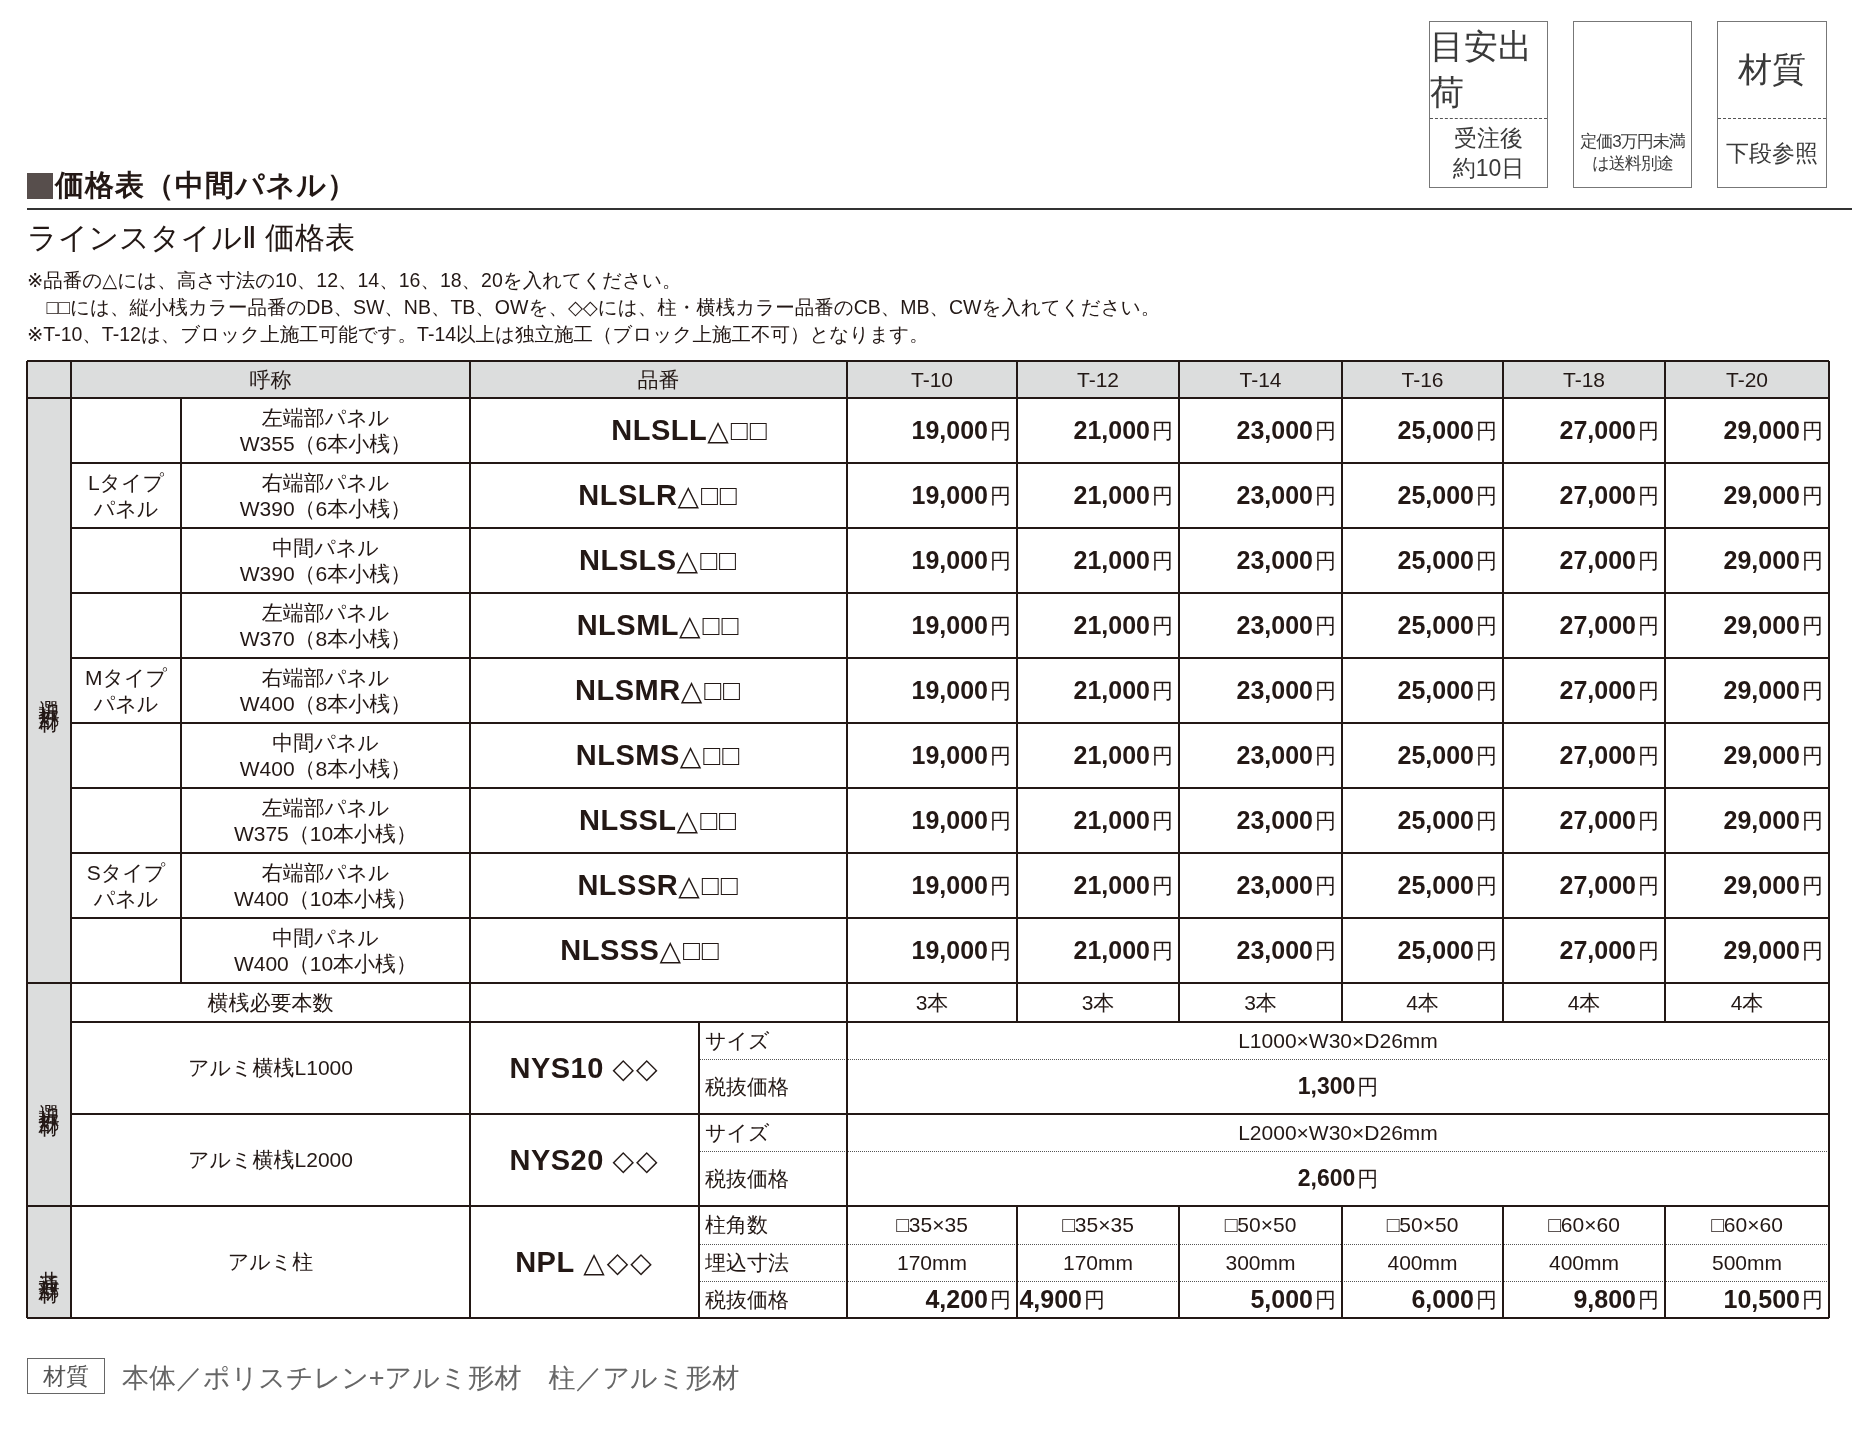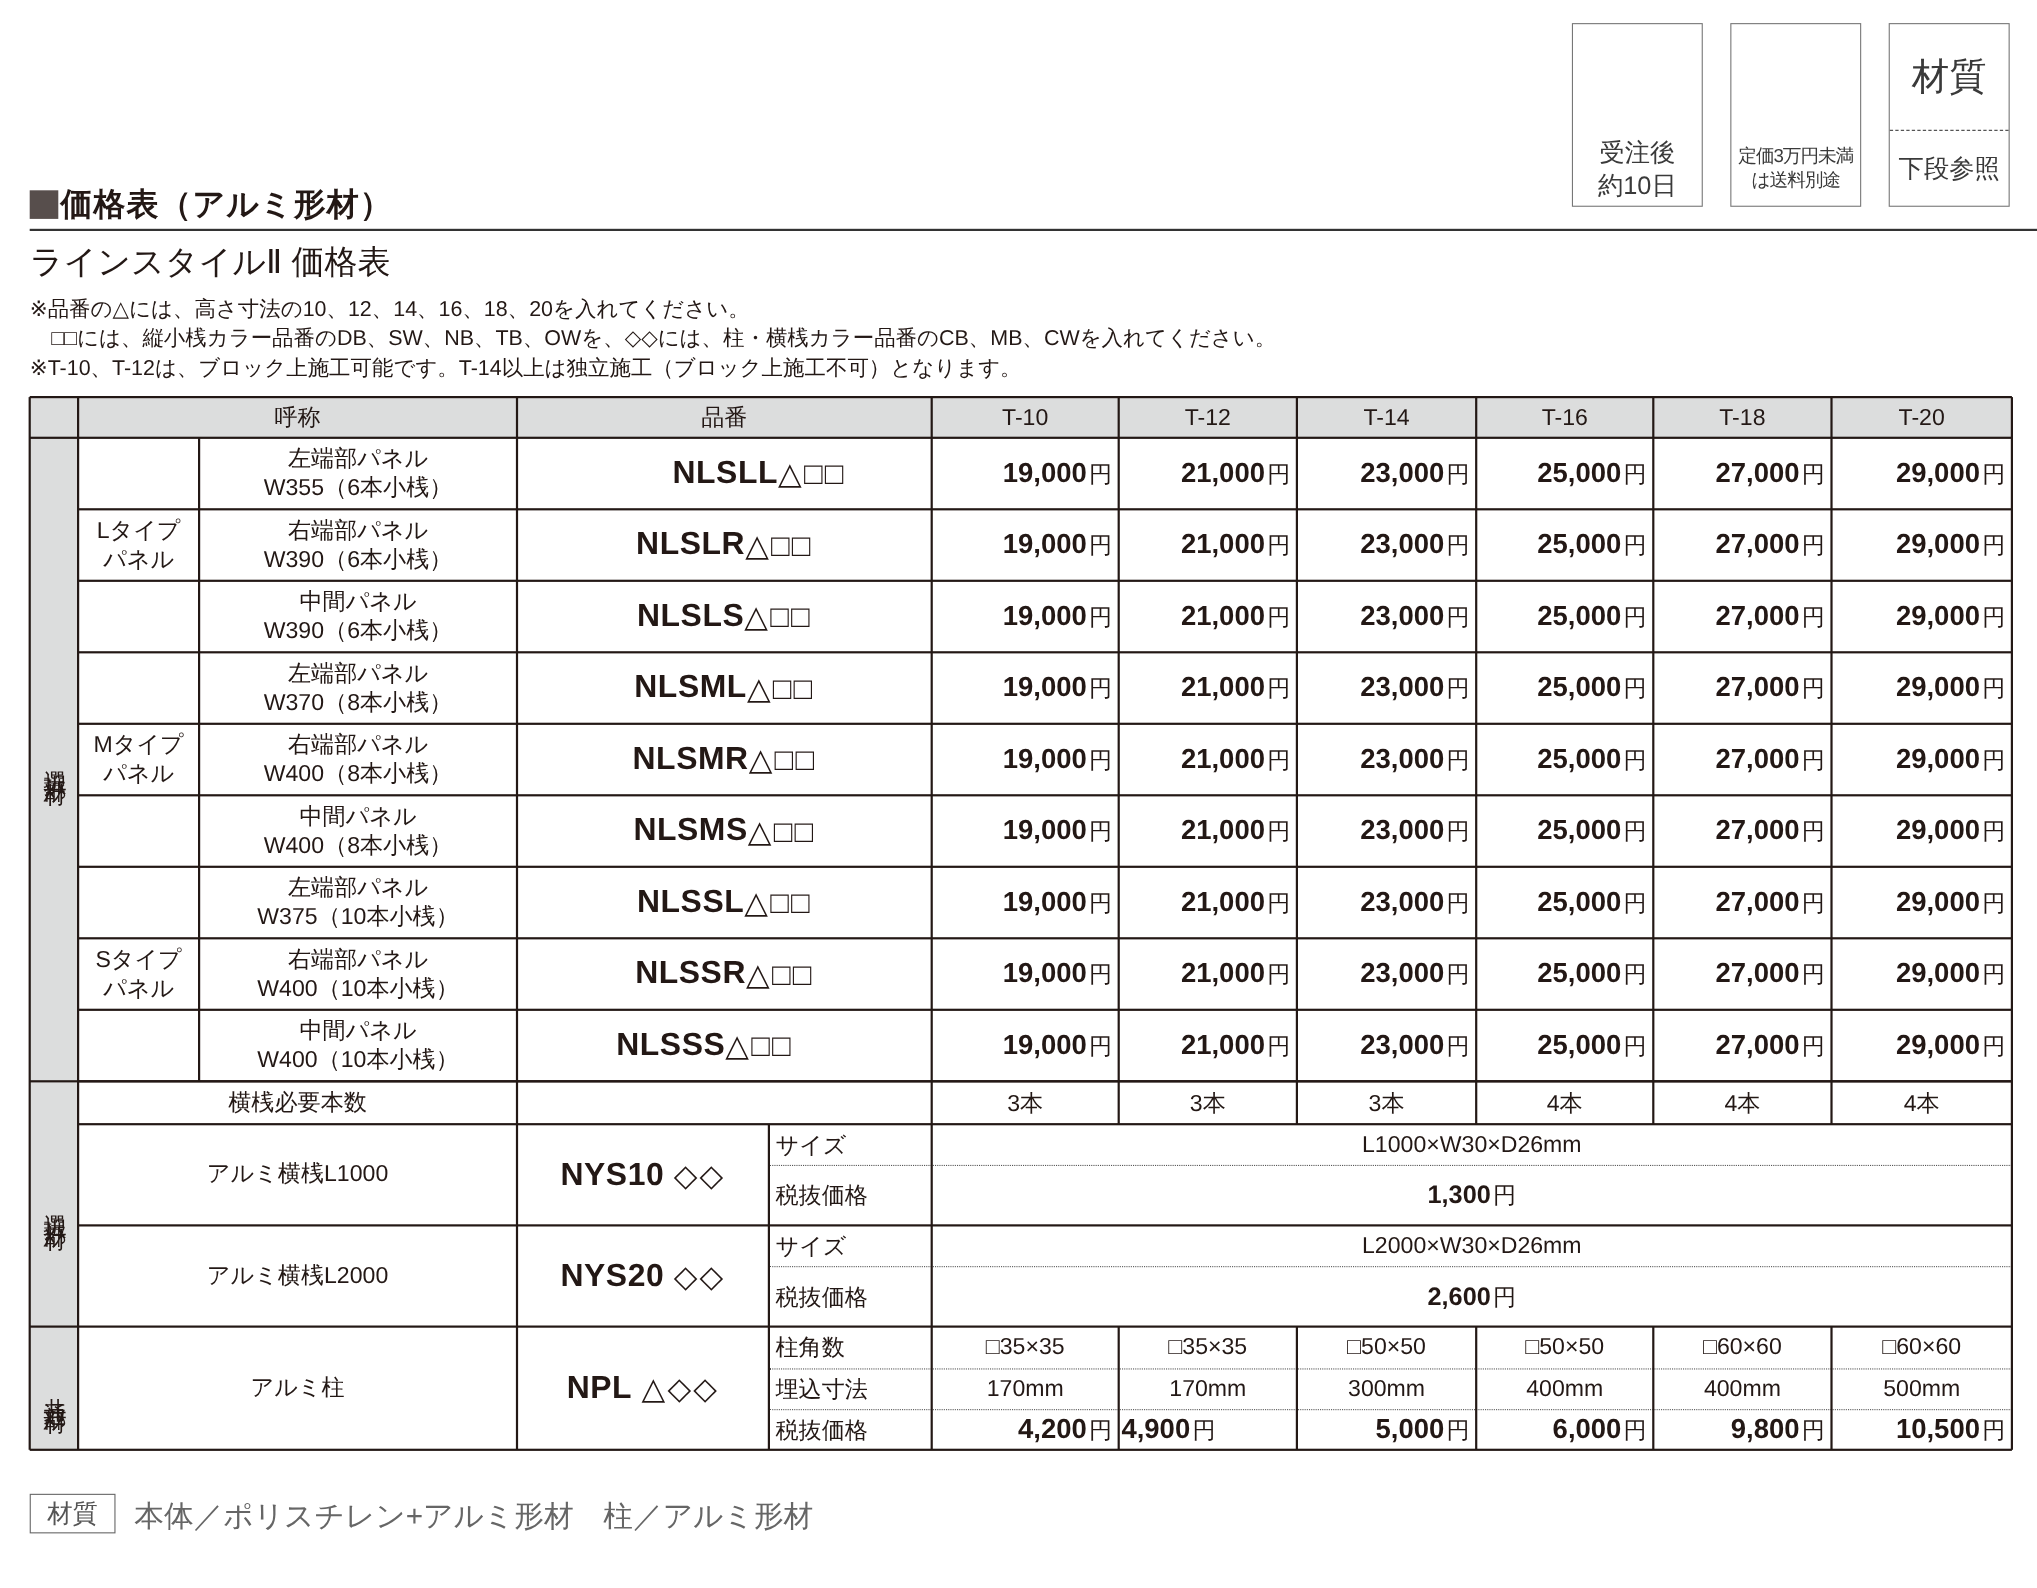--- a/index.html
+++ b/index.html
@@ -30,35 +30,36 @@
   .sub{justify-content:flex-start;padding-left:6px;font-size:21px;}
   .mid{font-size:21px;}
   .midbold{font-size:23px;font-weight:bold;align-items:center;}
   .matlabel{position:absolute;left:27px;top:1358px;width:78px;height:36px;border:1.5px solid #666;box-sizing:border-box;display:flex;align-items:center;justify-content:center;font-size:23px;color:#555;}
   .mattext{position:absolute;left:122px;top:1360px;font-size:27px;color:#666;}
 </style>
 </head>
 <body>
 
 <div class="infobox" style="left:1429px;width:119px;">
+  <div class="top">目安出荷</div>
   <div class="bot">受注後
 約10日</div>
 </div>
 <div class="infobox" style="left:1573px;width:119px;">
   <div class="bot small">定価3万円未満
 は送料別途</div>
 </div>
 <div class="infobox" style="left:1717px;width:110px;">
   <div class="top">材質</div>
   <div class="bot">下段参照</div>
 </div>
 
 <div class="h1">
   <span class="sq"></span>
-  <span>価格表（アルミ形材）</span>
+  <span>価格表（中間パネル）</span>
 </div>
 <div class="hr"></div>
 <div class="h2">ラインスタイルⅡ 価格表</div>
 
 <div class="note" style="top:267px;">※品番の△には、高さ寸法の10、12、14、16、18、20を入れてください。</div>
 <div class="note" style="top:294px;">　□□には、縦小桟カラー品番のDB、SW、NB、TB、OWを、◇◇には、柱・横桟カラー品番のCB、MB、CWを入れてください。</div>
 <div class="note" style="top:321px;">※T-10、T-12は、ブロック上施工可能です。T-14以上は独立施工（ブロック上施工不可）となります。</div>
 
 <div id="tbl">
     <div class="cell hdr" style="left:27px;top:361px;width:1802px;height:37px"></div>

